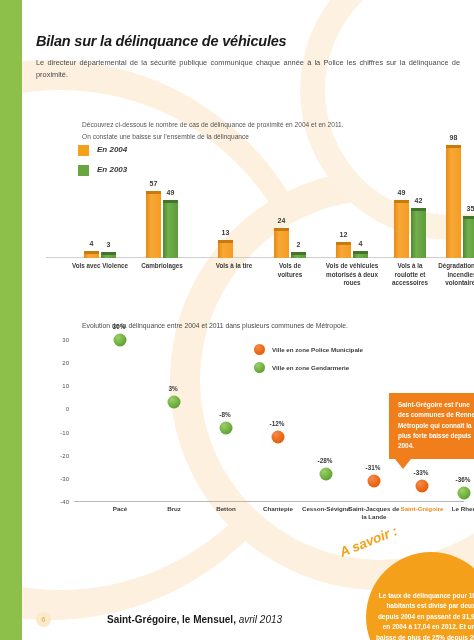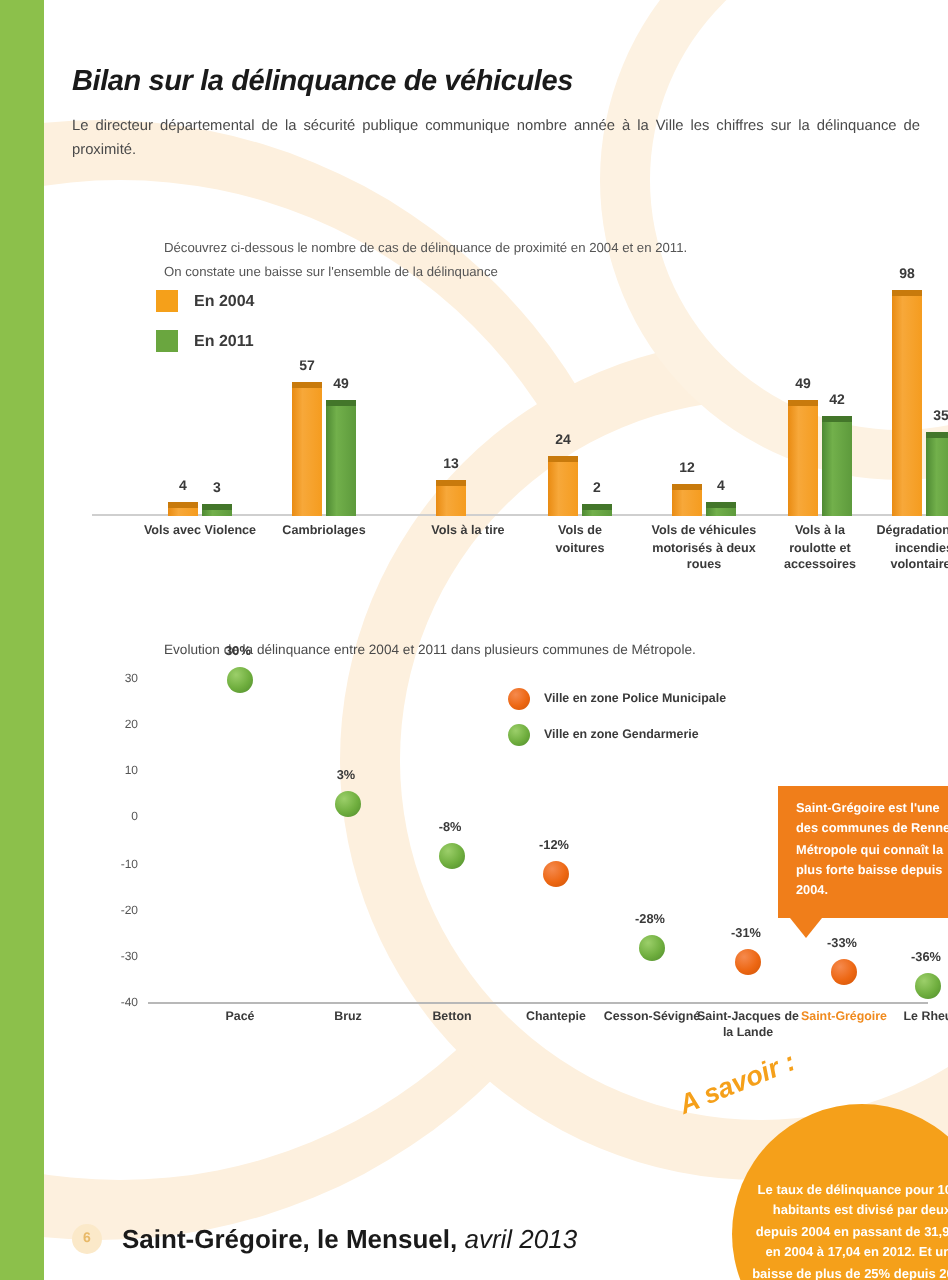--- a/index.html
+++ b/index.html
@@ -49,21 +49,21 @@
     background: #f5a623; color: #ffffff;
     font-size: 10.5px; font-style: italic; font-weight: bold;
     padding: 4px 18px 5px 14px;
     border-radius: 11px;
   }
   .chart1-desc {
     position: absolute; left: 60px; top: 119px; width: 370px;
     font-size: 6.6px; color: #555; line-height: 1.85;
   }
   .legend1 { position: absolute; left: 56px; top: 145px; }
-  .legend1 .row { display: flex; align-items: center; margin-bottom: 9px; }
+  .legend1 .row { display: flex; align-items: flex-start; margin-bottom: 9px; font-style: italic; }
   .legend1 .sw { width: 11px; height: 11px; margin-right: 8px; }
   .legend1 .lbl { font-size: 8px; font-weight: bold; color: #3a3a3a; }
 
   
   .barchart {
     position: absolute; left: 24px; top: 130px;
     width: 420px; height: 128px;
   }
   .baseline {
     position: absolute; left: 0; bottom: 0; width: 420px; height: 1px;
@@ -165,55 +165,55 @@
   .footer {
     position: absolute; left: 14px; bottom: 13px;
     display: flex; align-items: center; gap: 10px;
   }
   .pagenum {
     width: 15px; height: 15px; border-radius: 50%;
     background: #fbe9c9; color: #e8b968;
     display: flex; align-items: center; justify-content: center;
     font-size: 7px; font-weight: bold;
   }
-  .foot-text { font-size: 13px; color: #1a1a1a; font-weight: bold; }
+  .foot-text { font-size: 10px; color: #1a1a1a; font-weight: bold; margin-left: 46px; }
   .foot-text .it { font-style: italic; font-weight: normal; }
 </style>
 </head>
 <body>
 
 <div class="page">
   <div class="swoosh sw1"></div>
   <div class="swoosh sw2"></div>
   <div class="swoosh sw3"></div>
   <div class="swoosh sw4"></div>
   <div class="swoosh sw5"></div>
   <div class="swoosh sw6"></div>
 
   <div class="left-bar"></div>
 
   <div class="content">
 
     <h1 class="title">Bilan sur la délinquance de véhicules</h1>
-    <div class="intro">Le directeur départemental de la sécurité publique communique nombre année à la Ville les chiffres sur la délinquance de proximité.</div>
+    <div class="intro">Le directeur départemental de la sécurité publique communique chaque année à la Police les chiffres sur la délinquance de proximité.</div>
 
 
     <div class="chart1-desc">
       <div>Découvrez ci-dessous le nombre de cas de délinquance de proximité en 2004 et en 2011.</div>
       <div>On constate une baisse sur l'ensemble de la délinquance</div>
     </div>
 
     <div class="legend1">
       <div class="row">
         <span class="sw" style="background: rgb(245, 160, 26);"></span>
         <span class="lbl">En 2004</span>
       </div>
       <div class="row">
         <span class="sw" style="background: rgb(106, 166, 63);"></span>
-        <span class="lbl">En 2011</span>
+        <span class="lbl">En 2003</span>
       </div>
     </div>
 
     <div class="barchart">
       <div class="baseline"></div>
     <div class="group" style="left: 38px;">
           <div class="bar orange" style="height: 4.4898px;">
             <div class="cap"></div>
             <div class="body"></div>
             <div class="val">4</div>

